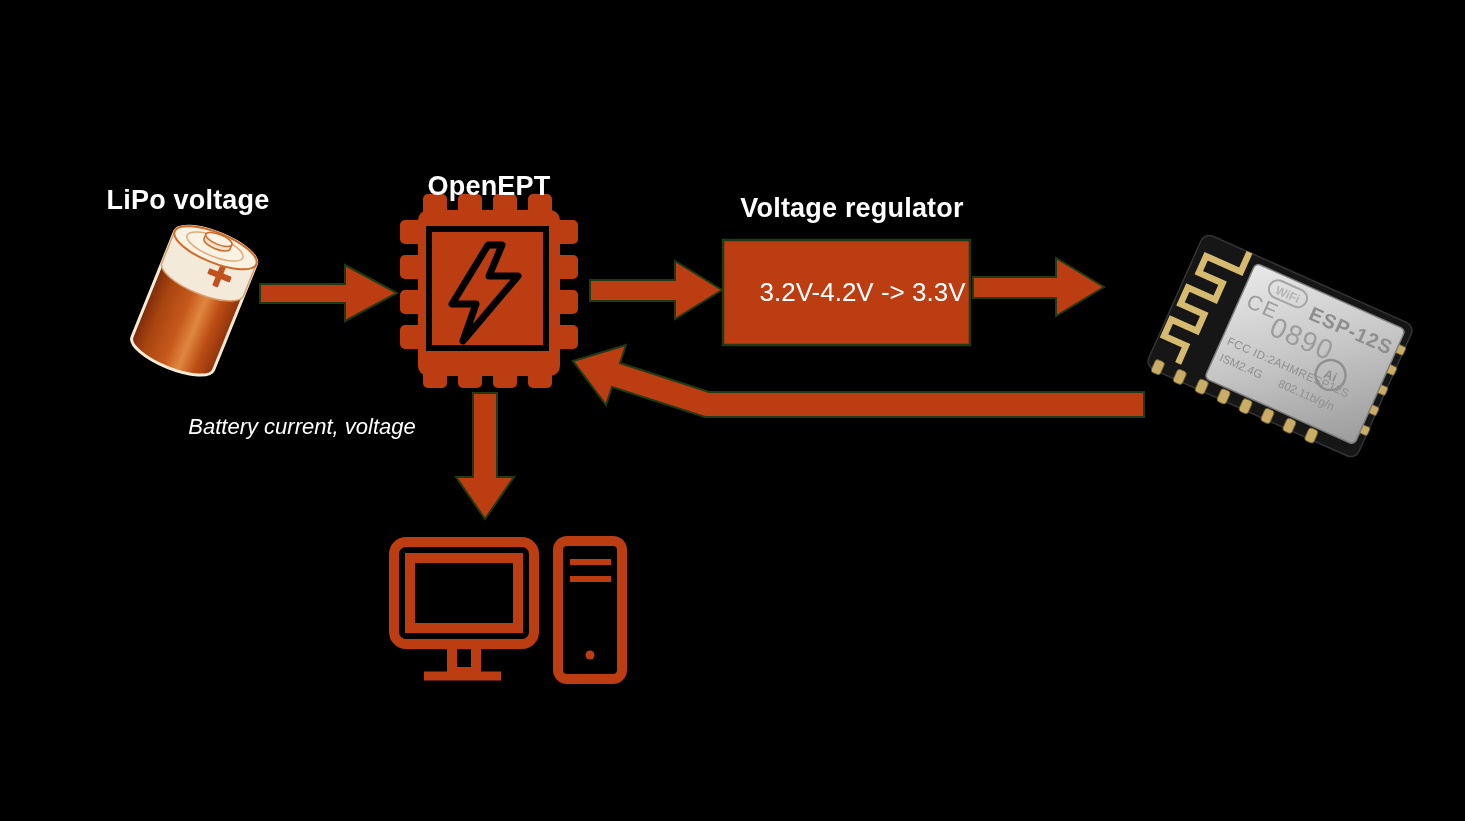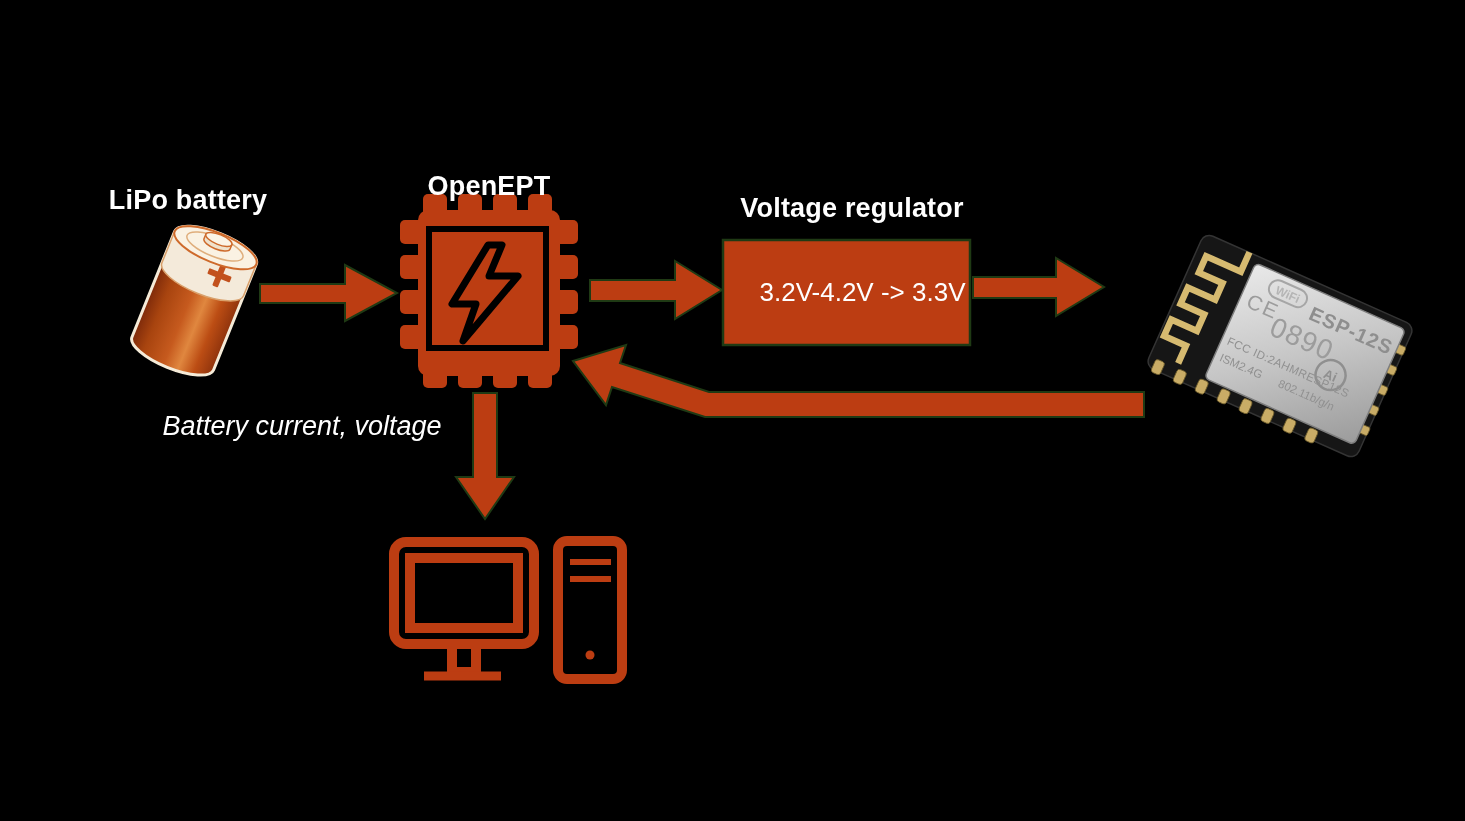--- a/index.html
+++ b/index.html
@@ -26,21 +26,21 @@
     display:flex;align-items:center;justify-content:center;
     color:#ffffff;font-size:26px;font-weight:400;
     white-space:nowrap;
   }
   .caption{
     position:absolute;
     left:302px;top:410px;
     transform:translateX(-50%);
     color:#ffffff;
     font-style:italic;
-    font-size:27px;
+    font-size:22px;
     line-height:33px;
     text-align:center;
     white-space:nowrap;
   }
 </style>
 </head>
 <body>
 
 <div class="stage">
 
@@ -163,21 +163,21 @@
       <rect x="410" y="558" width="108" height="70"></rect>
       <rect x="452" y="644" width="24" height="28"></rect>
       <line x1="424" y1="676" x2="501" y2="676" stroke-width="9"></line>
       <rect x="558" y="541" width="64" height="138" rx="9"></rect>
       <line x1="570" y1="562" x2="611" y2="562" stroke-width="6"></line>
       <line x1="570" y1="579" x2="611" y2="579" stroke-width="6"></line>
       <circle cx="590" cy="655" r="4.5" fill="#BC3D12" stroke="none"></circle>
     </g>
   </svg>
 
-  <div class="label" style="left:188px;top:185px;">LiPo battery</div>
+  <div class="label" style="left:188px;top:185px;">LiPo voltage</div>
   <div class="label" style="left:489px;top:171px;">OpenEPT</div>
   <div class="label" style="left:852px;top:193px;">Voltage regulator</div>
 
   <div class="reg-value">3.2V-4.2V -&gt; 3.3V</div>
 
   <div class="caption">
     <div>Battery current, voltage</div>
   </div>
 
 </div>

